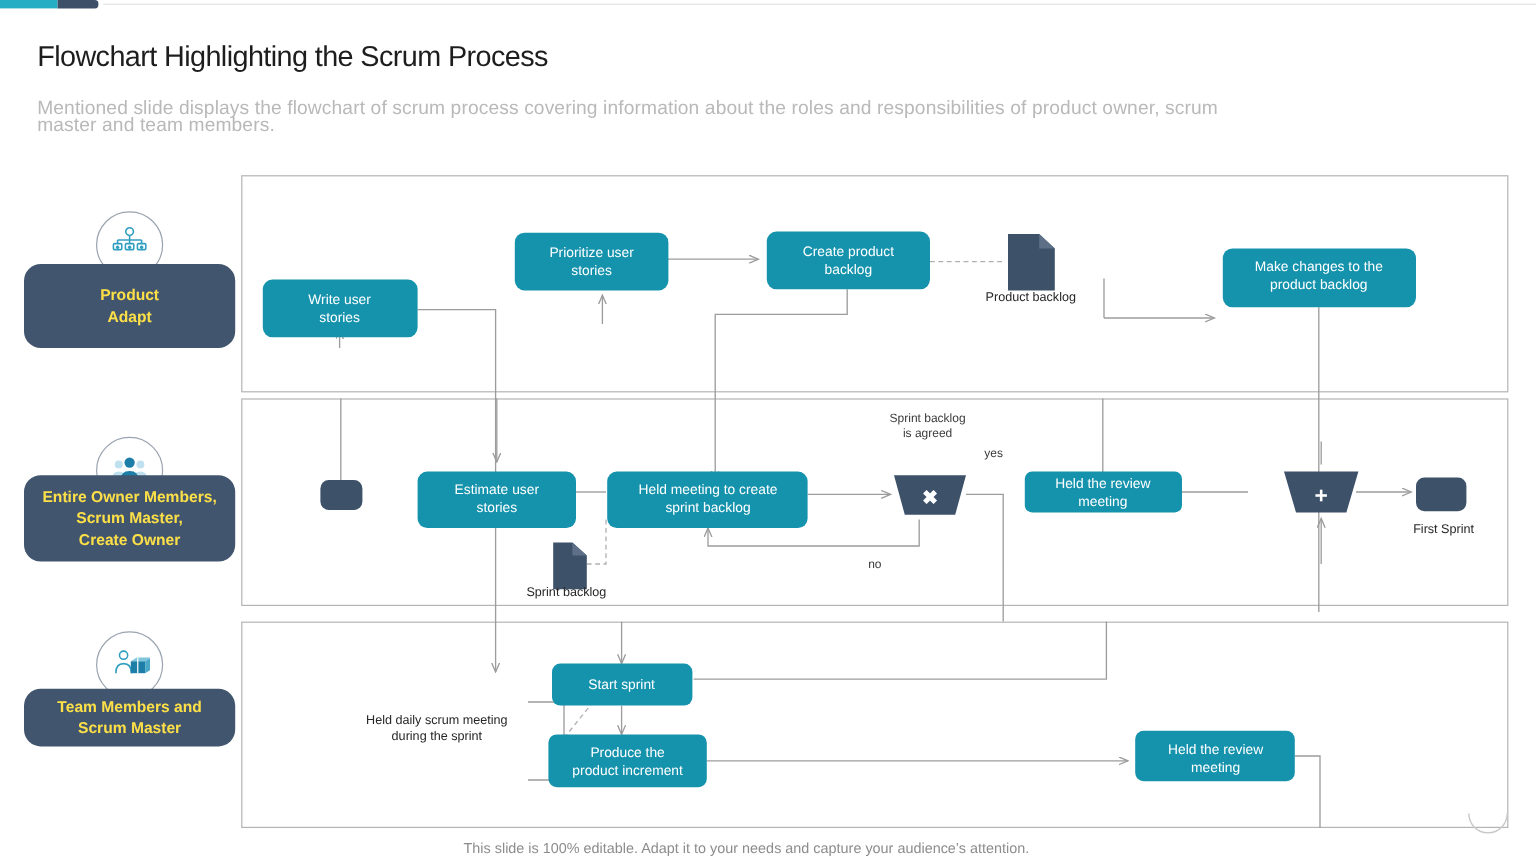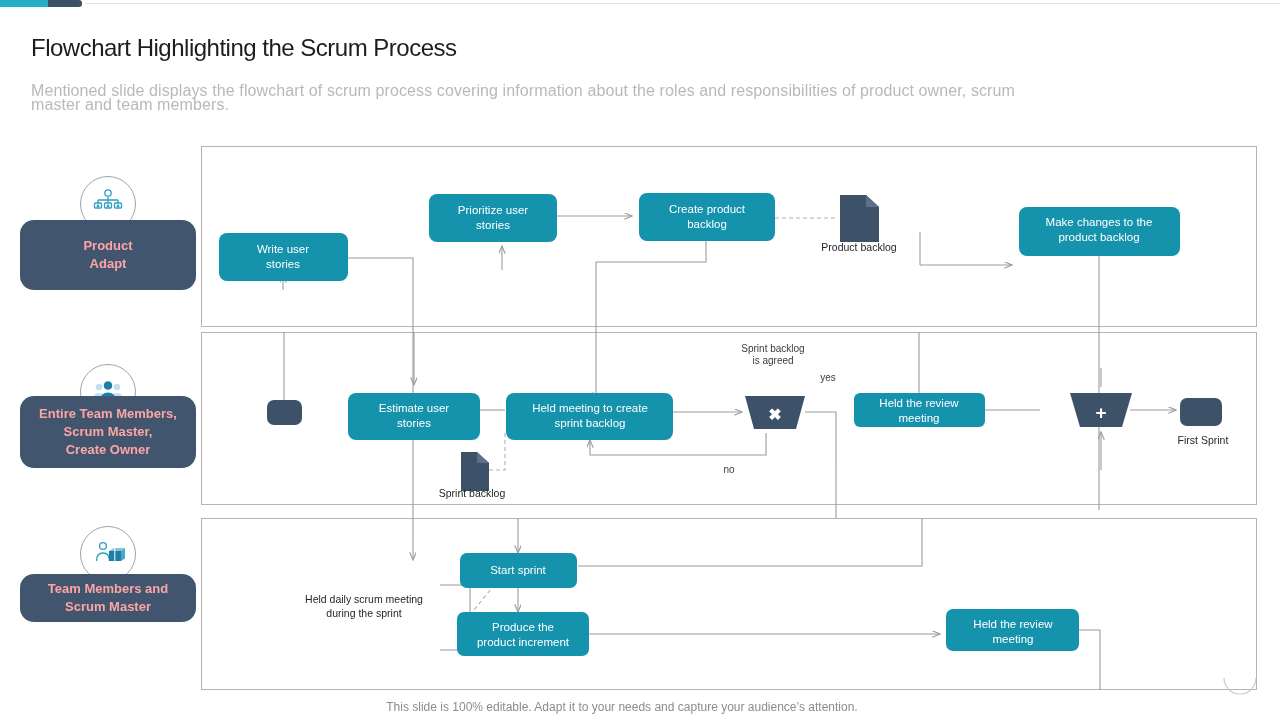--- a/index.html
+++ b/index.html
@@ -31,21 +31,21 @@
 
   
   .role{position:absolute;left:20px;width:176px;}
   .role-icon-circle{
     position:absolute;left:60px;width:56px;height:56px;border-radius:50%;
     border:1px solid #9aa4b0;background:#fff;box-sizing:border-box;
     display:flex;align-items:center;justify-content:center;
   }
   .role-chip{
     position:absolute;left:0;width:176px;
-    background:#42556e;border-radius:14px;color:#fca5a5;
+    background:#42556e;border-radius:14px;color:#fde047;
     display:flex;align-items:center;justify-content:center;text-align:center;
     font-weight:bold;font-size:13px;line-height:18px;
     box-sizing:border-box;padding:6px 4px;
   }
 
   
   .lane{position:absolute;border:1.5px solid #b4b4b4;box-sizing:border-box;background:transparent;}
 
   
   #flow-svg{position:absolute;left:0;top:0;width:1280px;height:720px;}
@@ -101,21 +101,21 @@
     <svg width="34" height="28" viewBox="0 0 34 28">
       <circle cx="8" cy="9" r="3.3" fill="#bfe0ef"></circle>
       <path d="M2.5 21 q0-6 5.5-6 q5.5 0 5.5 6 z" fill="#bfe0ef"></path>
       <circle cx="26" cy="9" r="3.3" fill="#bfe0ef"></circle>
       <path d="M20.5 21 q0-6 5.5-6 q5.5 0 5.5 6 z" fill="#bfe0ef"></path>
       <circle cx="17" cy="7.5" r="4.3" fill="#1d7fa8"></circle>
       <path d="M9.5 22 q0-7.5 7.5-7.5 q7.5 0 7.5 7.5 z" fill="#1d7fa8"></path>
     </svg>
   </div>
   <div class="role-chip" style="top:32px;height:72px;flex-direction:column;">
-    <span>Entire Team Members,</span>
+    <span>Entire Owner Members,</span>
     <span>Scrum Master,</span>
     <span>Create Owner</span>
   </div>
 </div>
 
 <div class="role" style="top:526px;">
   <div class="role-icon-circle" style="top:0px;">
     <svg width="34" height="30" viewBox="0 0 34 30">
       <circle cx="12" cy="7" r="3.4" fill="none" stroke="#2f9ec0" stroke-width="1.3"></circle>
       <path d="M5.5 22 q0-8 6.5-8 q6.5 0 6.5 8" fill="none" stroke="#2f9ec0" stroke-width="1.3"></path>

